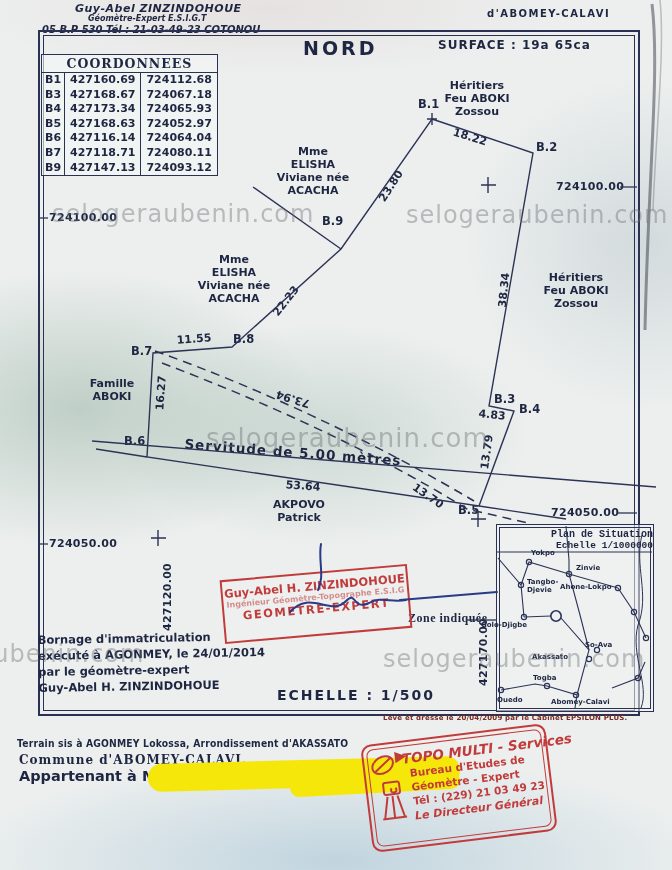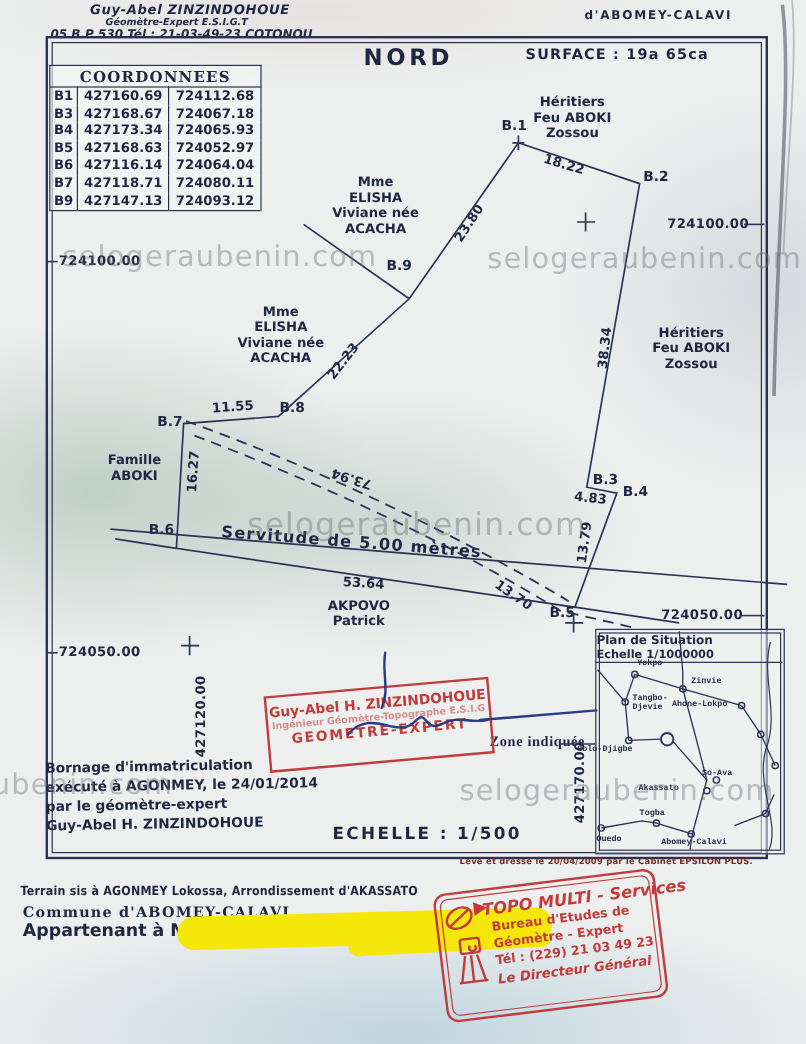--- a/index.html
+++ b/index.html
@@ -40,22 +40,22 @@
   .nord{font-size:19px;font-weight:bold;letter-spacing:3px;}
   .surface{font-size:12px;font-weight:bold;letter-spacing:1px;}
   .echelle{font-size:14px;font-weight:bold;letter-spacing:2px;}
   .watermark{font-size:24px;color:rgba(108,112,116,.42);letter-spacing:1px;white-space:nowrap;z-index:40;font-weight:normal;}
   
   .bornage{font-size:11.5px;font-weight:bold;line-height:1.4;transform:rotate(-1deg);white-space:pre-line;}
   .leve{font-size:7px;font-weight:bold;color:#7c2a22;letter-spacing:.2px;}
   
   .sit-box{left:496px;top:524px;width:156px;height:186px;border:1.6px solid #2b3152;background:rgba(240,243,242,.55);z-index:10;}
   .sit-inner{position:absolute;left:2px;top:2px;right:2px;bottom:2px;border:1px solid #2b3152;}
-  .sit-title{font-size:10px;font-weight:bold;text-align:left;line-height:1.15;}
-  .place{font-size:7px;font-weight:bold;white-space:pre-line;line-height:1.1;z-index:12;font-family:Liberation Mono, monospace;}
+  .sit-title{font-size:10px;font-weight:bold;text-align:right;line-height:1.15;font-family:Liberation Mono, monospace;}
+  .place{font-size:7px;font-weight:bold;white-space:pre-line;line-height:1.1;z-index:12;}
   .zone{font-size:12px;font-weight:bold;letter-spacing:.5px;white-space:nowrap;}
   
   .stamp1{left:222px;top:572px;width:184px;height:60px;border:2.5px solid #c23b3b;transform:rotate(-5deg);
     z-index:30;text-align:center;color:#c23b3b;background:rgba(250,245,245,.15);}
   .stamp1 .s1{font-size:11.5px;font-weight:bold;margin-top:5px;white-space:nowrap;}
   .stamp1 .s2{font-size:8px;font-weight:bold;opacity:.55;white-space:nowrap;}
   .stamp1 .s3{font-size:11.5px;font-weight:bold;letter-spacing:1.5px;white-space:nowrap;}
   .stamp2{left:366px;top:734px;width:182px;height:104px;border:2.5px solid #c23b3b;border-radius:10px;
     transform:rotate(-7deg);z-index:30;color:#c23b3b;}
   .stamp2-inner{position:absolute;left:3px;top:3px;right:3px;bottom:3px;border:1.4px solid #c23b3b;border-radius:7px;

